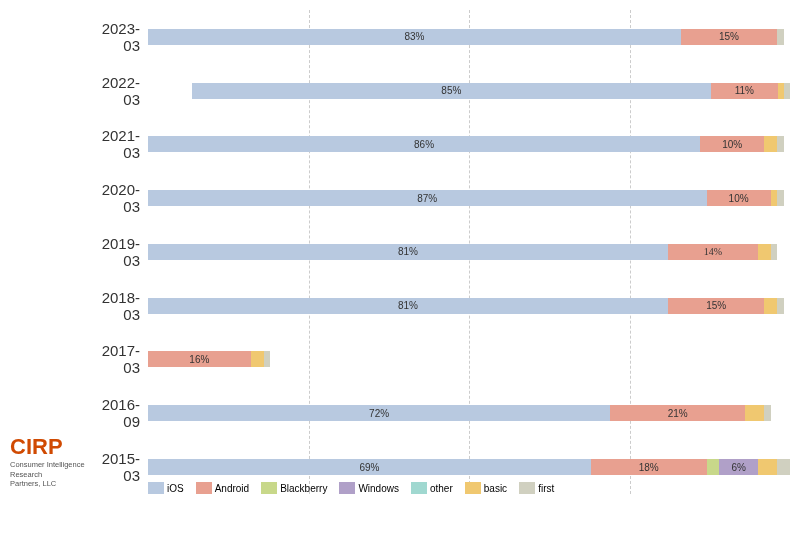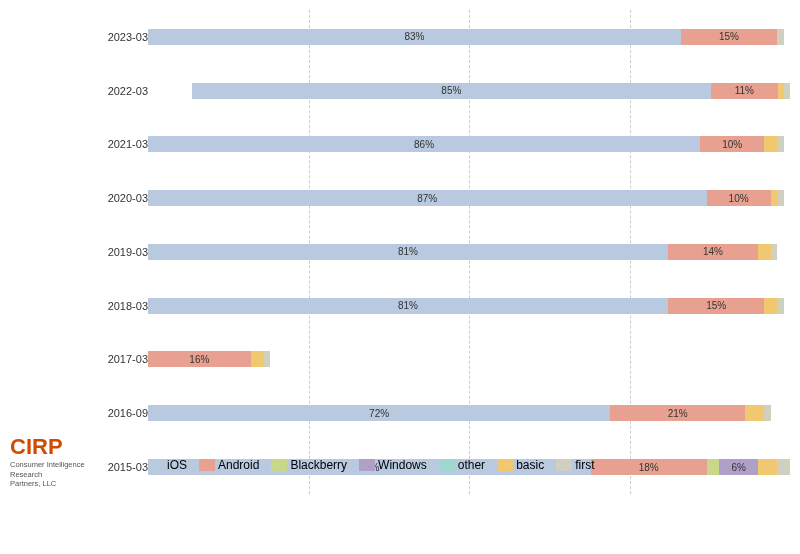--- a/index.html
+++ b/index.html
@@ -54,21 +54,22 @@
     .bar-row {
       display: flex;
       align-items: center;
       height: 38px;
       position: relative;
     }
     .bar-label {
       width: 58px;
       flex-shrink: 0;
       text-align: right;
-      font-size: 11px;
+      padding-right: 8px;
+      font-size: 15px;
       color: #333;
     }
     .bar-track {
       flex: 1;
       height: 16px;
       display: flex;
       position: relative;
       background: transparent;
     }
     .seg {
@@ -103,26 +104,26 @@
       position: absolute;
       top: 0;
       bottom: 0;
       width: 1px;
       border-left: 1px dashed #ccc;
     }
 
     
     .legend {
       position: absolute;
-      bottom: 22px;
+      bottom: 0;
       left: 58px;
       display: flex;
       align-items: center;
       gap: 12px;
-      font-size: 12px;
+      font-size: 10px;
     }
     .legend-item {
       display: flex;
       align-items: center;
       gap: 3px;
     }
     .legend-swatch {
       width: 16px;
       height: 12px;
       flex-shrink: 0;
@@ -196,21 +197,21 @@
             <div class="seg basic" style="width: 1%;"></div>
             <div class="seg first" style="width: 1%;"></div>
           </div>
         </div>
         <div class="bar-row">
           <div class="bar-label">2019-03</div>
           <div class="bar-track">
             <div class="seg ios" style="width: 81%;">
               <span class="seg-label">81%</span>
             </div>
-            <div class="seg android" style="width: 14%;">
+            <div class="seg android" style="width: 14%; font-family: Liberation Serif, serif;">
               <span class="seg-label">14%</span>
             </div>
             <div class="seg basic" style="width: 2%;"></div>
             <div class="seg first" style="width: 1%;"></div>
           </div>
         </div>
         <div class="bar-row">
           <div class="bar-label">2018-03</div>
           <div class="bar-track">
             <div class="seg ios" style="width: 81%;">

